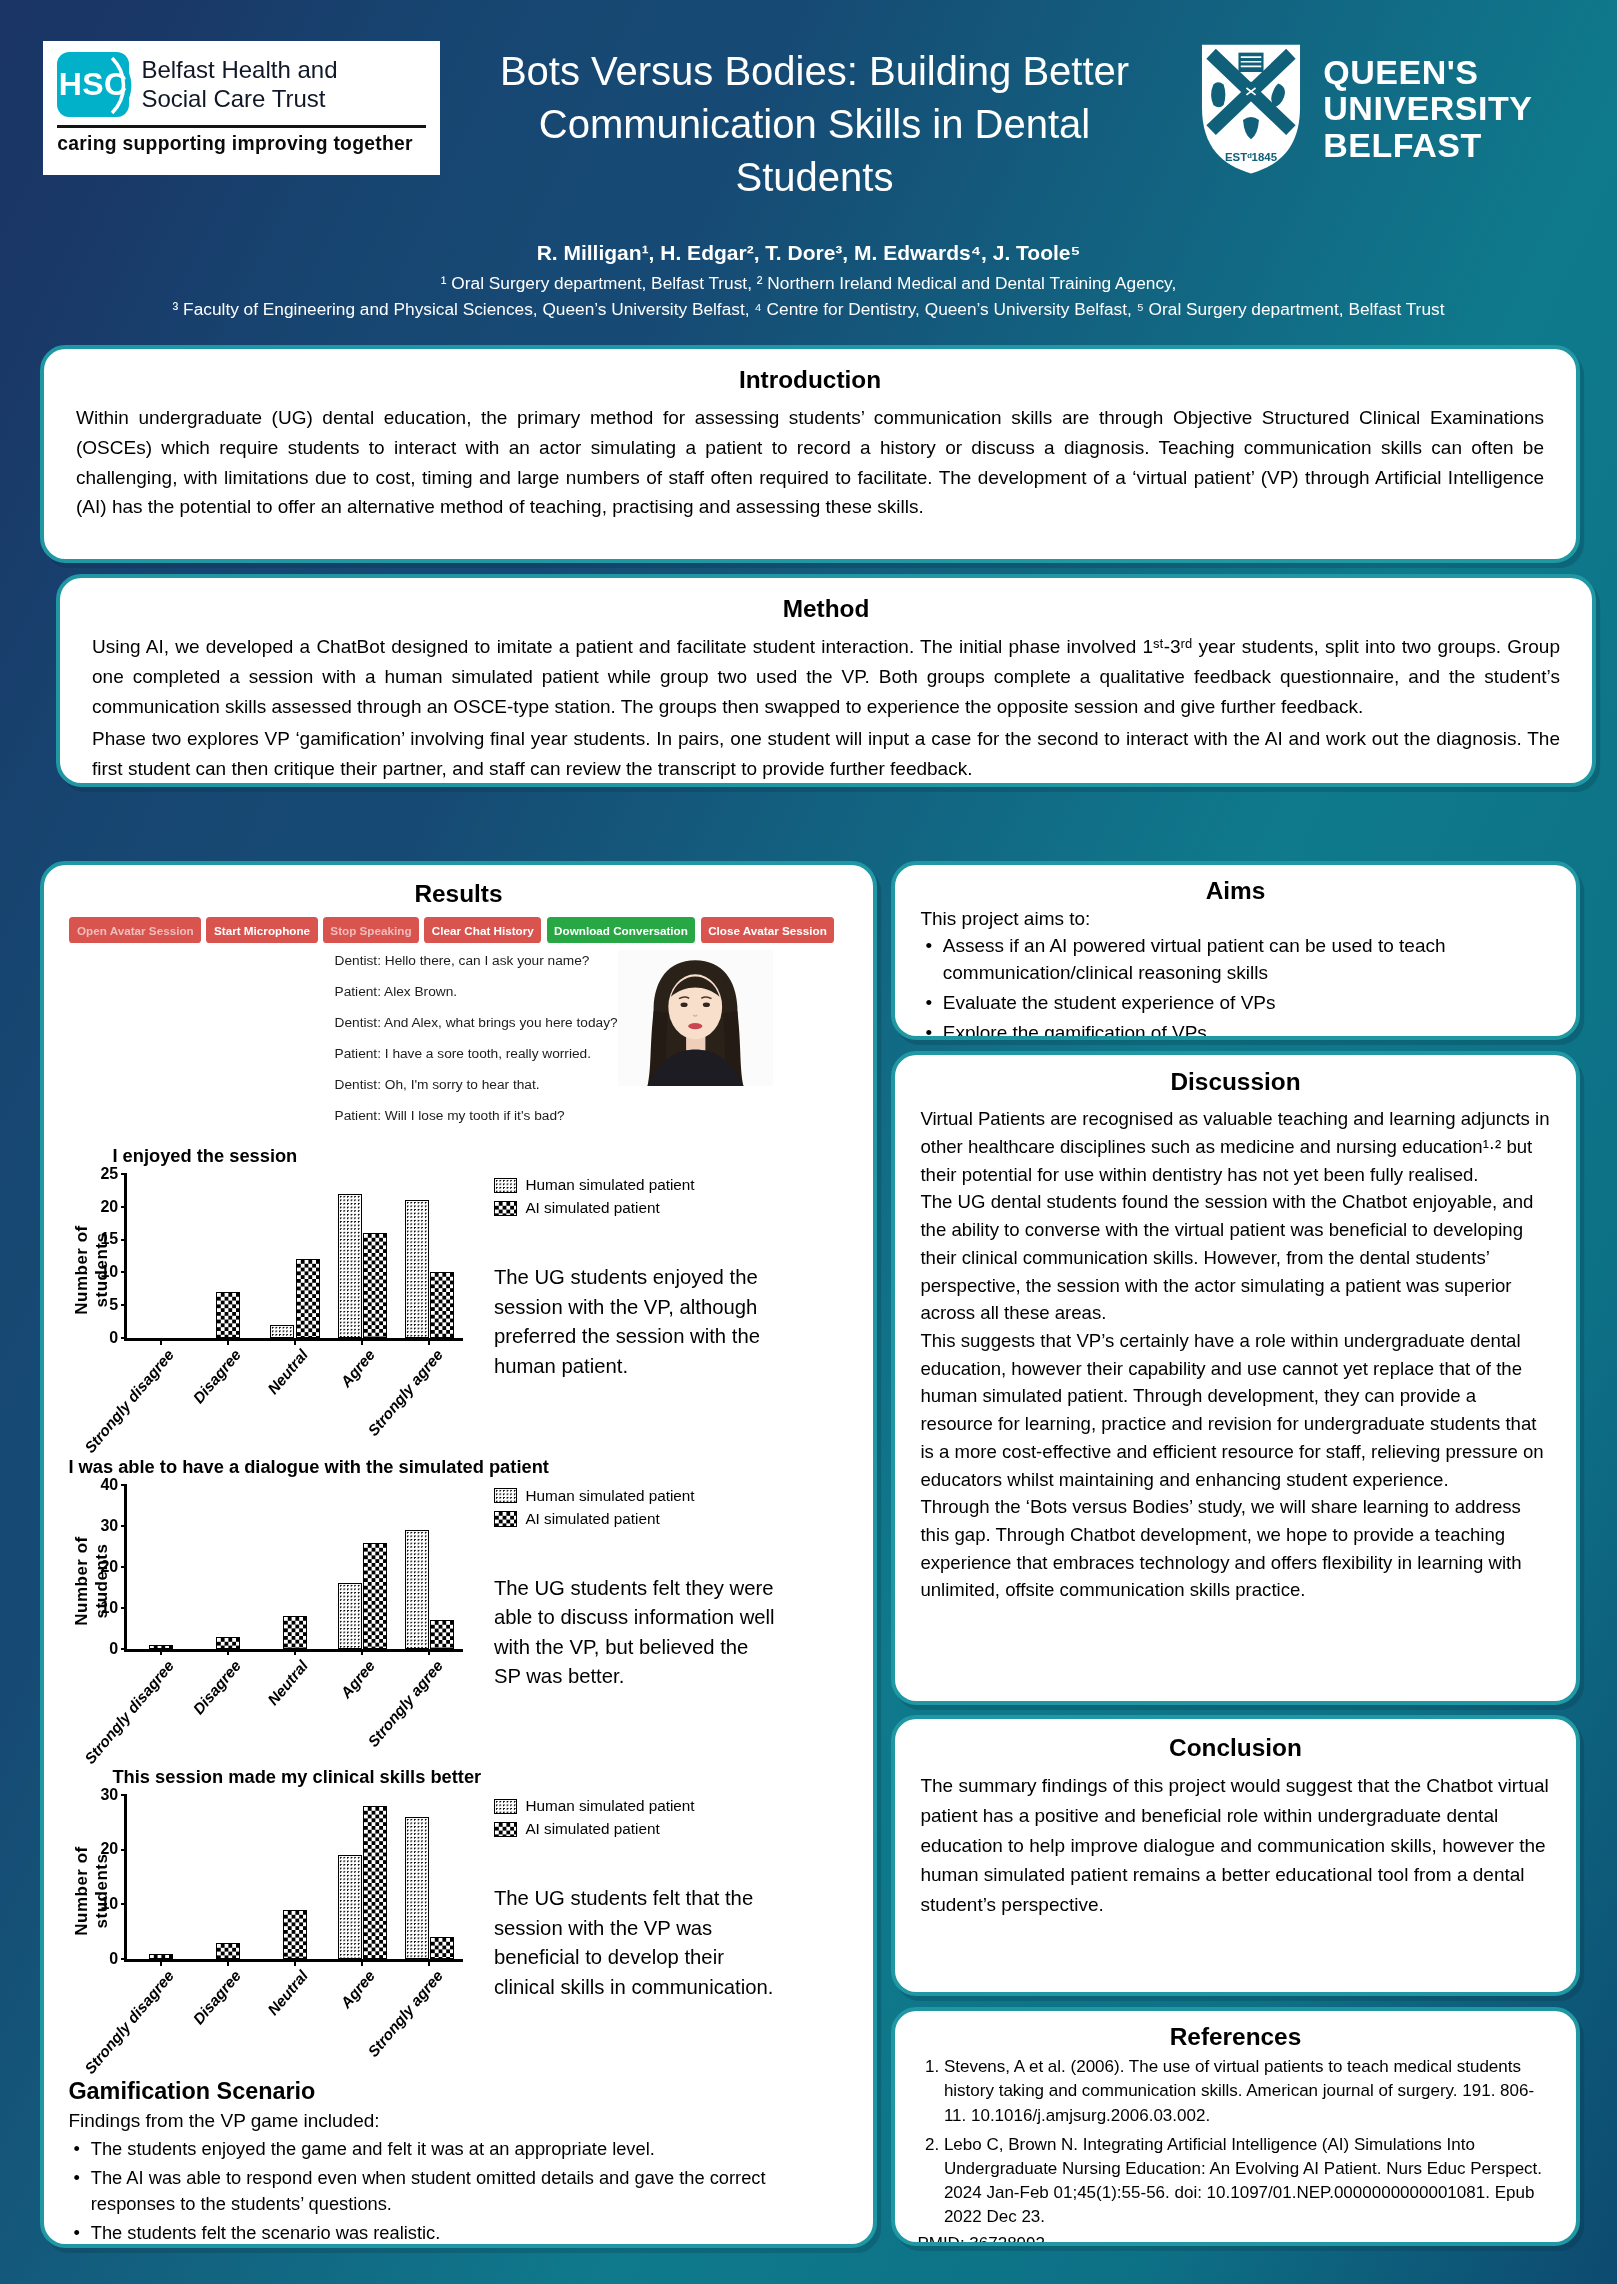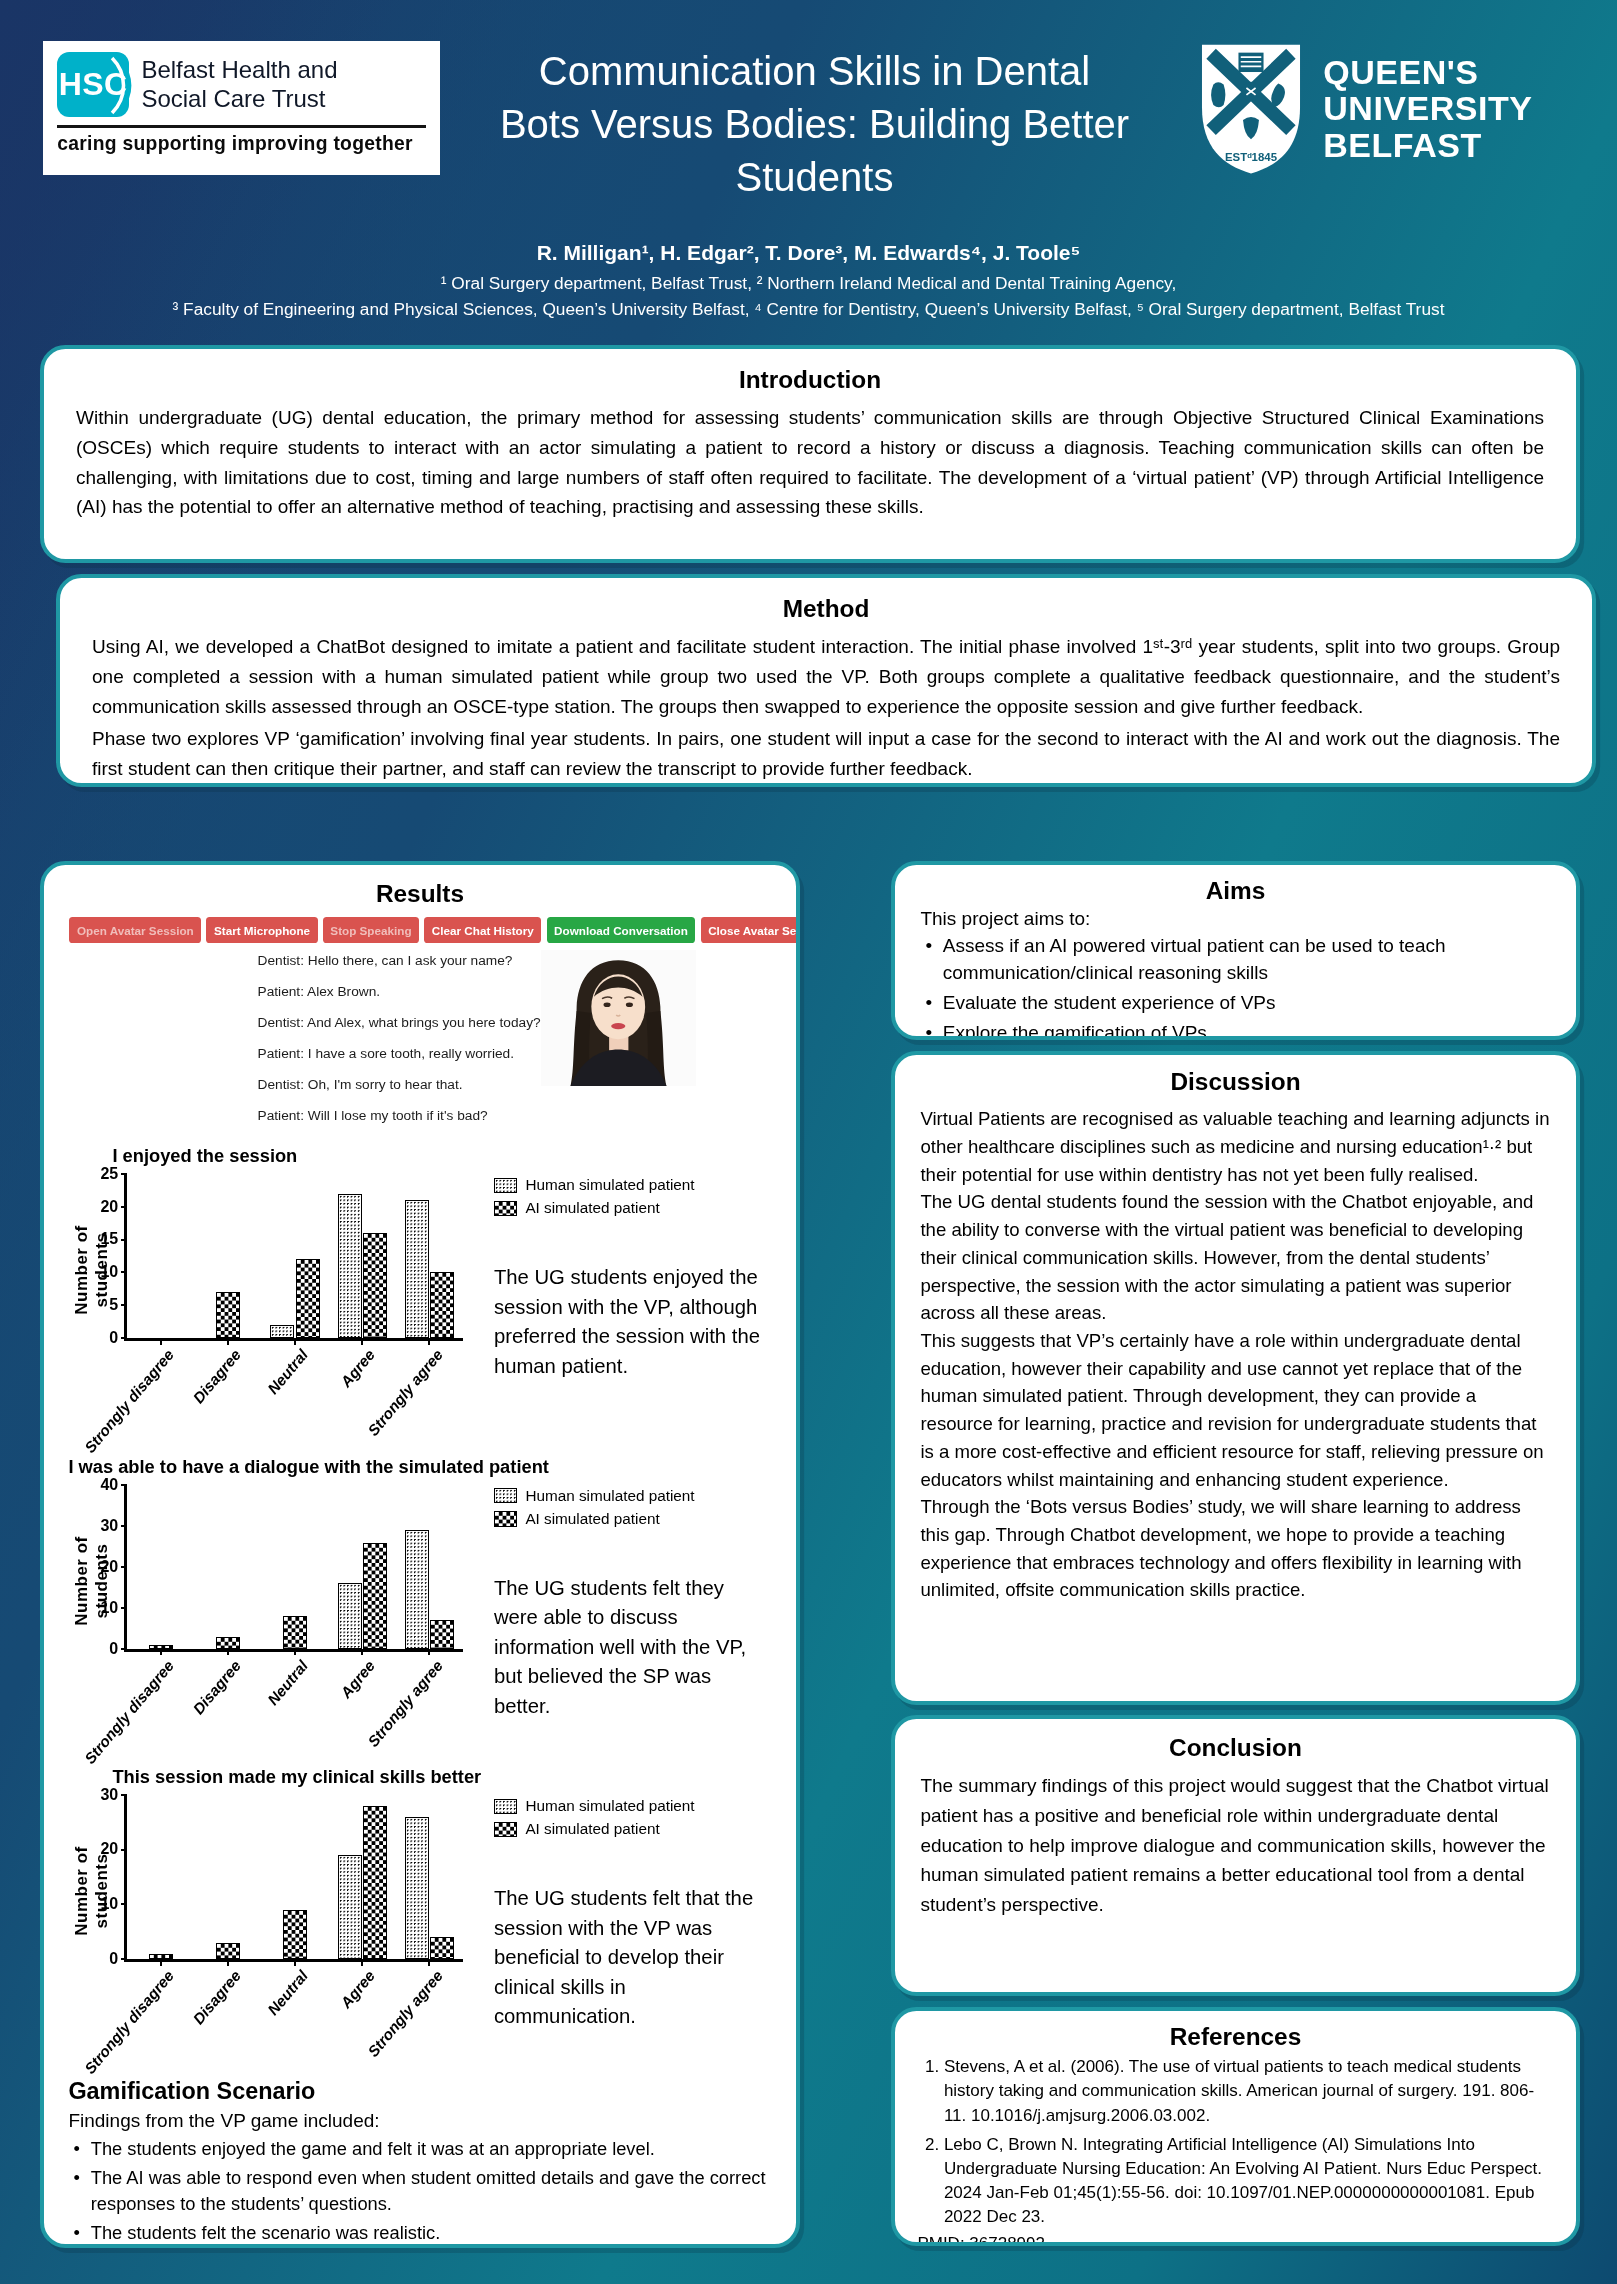--- a/index.html
+++ b/index.html
@@ -33,21 +33,21 @@
 
   
   .panel{position:absolute;background:#fff;border:4.6px solid #1f98a4;border-radius:25.4px;
     box-sizing:border-box;box-shadow:4.1px 5.1px 0 rgba(8,40,60,.22);padding:17.3px 32px;overflow:hidden;}
   .panel h2{margin:0 0 9.2px 0;text-align:center;font-size:24.4px;color:#000;}
   .body-text{font-size:19px;color:#000;line-height:1.56;text-align:justify;margin:0;}
   .body-text + .body-text{margin-top:3.1px;}
 
   .box-intro{left:40px;top:345px;width:1540px;height:218px;}
   .box-method{left:56px;top:574px;width:1540px;height:213px;}
-  .box-results{left:40px;top:861px;width:760px;height:1387px;padding:15.3px 24.4px;}
+  .box-results{left:40px;top:861px;width:837px;height:1387px;padding:15.3px 24.4px;}
   .box-aims{left:891px;top:861px;width:689px;height:179px;padding:12.2px 25.4px;}
   .box-discussion{left:891px;top:1051px;width:689px;height:654px;padding:13.2px 25.4px;}
   .box-conclusion{left:891px;top:1715px;width:689px;height:281px;padding:15.3px 25.4px;}
   .box-references{left:891px;top:2007px;width:689px;height:239px;padding:12.2px 22.4px;}
 
   
   .lead-line{font-size:19px;color:#000;margin:1px 0 3.1px 0;}
   .bullet-list{margin:0;padding:0;list-style:none;}
   .bullet-list li{font-size:19px;color:#000;line-height:1.42;padding-left:22.4px;position:relative;margin:3.1px 0;}
   .bullet-list li::before{content:"•";position:absolute;left:5.1px;top:0;}
@@ -120,22 +120,22 @@
       <div class="hsc-org">
         <div>Belfast Health and</div>
         <div>Social Care Trust</div>
       </div>
     </div>
     <div class="hsc-divider"></div>
     <div class="hsc-tagline">caring supporting improving together</div>
   </div>
 
   <div class="poster-title">
+    <div>Bots Versus Bodies: Building Better</div>
     <div>Communication Skills in Dental</div>
-    <div>Bots Versus Bodies: Building Better</div>
     <div>Students</div>
   </div>
 
   <div class="authors">R. Milligan¹, H. Edgar², T. Dore³, M. Edwards⁴, J. Toole⁵</div>
   <div class="affiliations">
     <div>¹ Oral Surgery department, Belfast Trust, ² Northern Ireland Medical and Dental Training Agency,</div>
     <div>³ Faculty of Engineering and Physical Sciences, Queen’s University Belfast, ⁴ Centre for Dentistry, Queen’s University Belfast, ⁵ Oral Surgery department, Belfast Trust</div>
   </div>
 
   <div class="qub">

